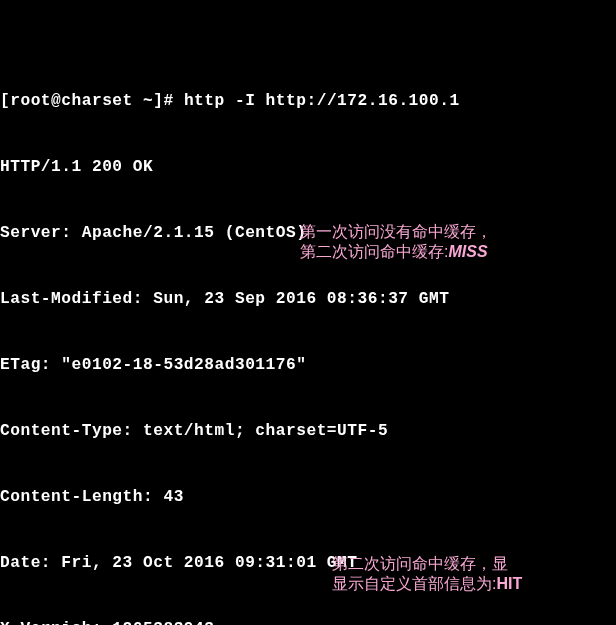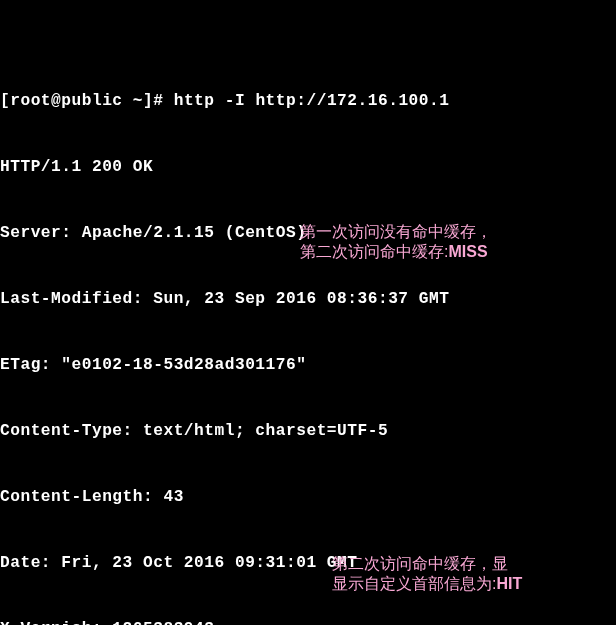--- a/index.html
+++ b/index.html
@@ -41,21 +41,21 @@
 </head>
 <body>
 
 <div class="terminal">
 
   
   <div class="line">
     <span class="span-text">[</span>
     <span class="span-text">root</span>
     <span class="span-text">@</span>
-    <span class="span-text">public</span>
+    <span class="span-text">charset</span>
     <span class="span-text"> </span>
     <span class="span-text">~</span>
     <span class="span-text">]</span>
     <span class="span-text">#</span>
     <span class="span-text"> </span>
     <span class="span-text">http -I http://172.16.100.1</span>
   </div>
   <div class="line">HTTP/1.1 200 OK</div>
   <div class="line">Server: Apache/2.1.15 (CentOS)</div>
   <div class="line">Last-Modified: Sun, 23 Sep 2016 08:36:37 GMT</div>
@@ -83,21 +83,21 @@
   
   
   
   
   
 
   
   <div class="annot" style="left:300px; top:222px; width:310px;">
     <div>第一次访问没有命中缓存，</div>
     <div>
-      <span>第二次访问命中缓存:</span><span style="font-weight:bold;">MISS</span>
+      <span>第二次访问命中缓存:</span><span style="font-weight:bold;font-style:italic;">MISS</span>
     </div>
   </div>
 
   
   <div class="annot" style="left:332px; top:554px; width:290px;">
     <div>第二次访问命中缓存，显</div>
     <div>
       <span>显示自定义首部信息为:</span><span style="font-weight:bold;text-align:center;">HIT</span>
     </div>
   </div>

